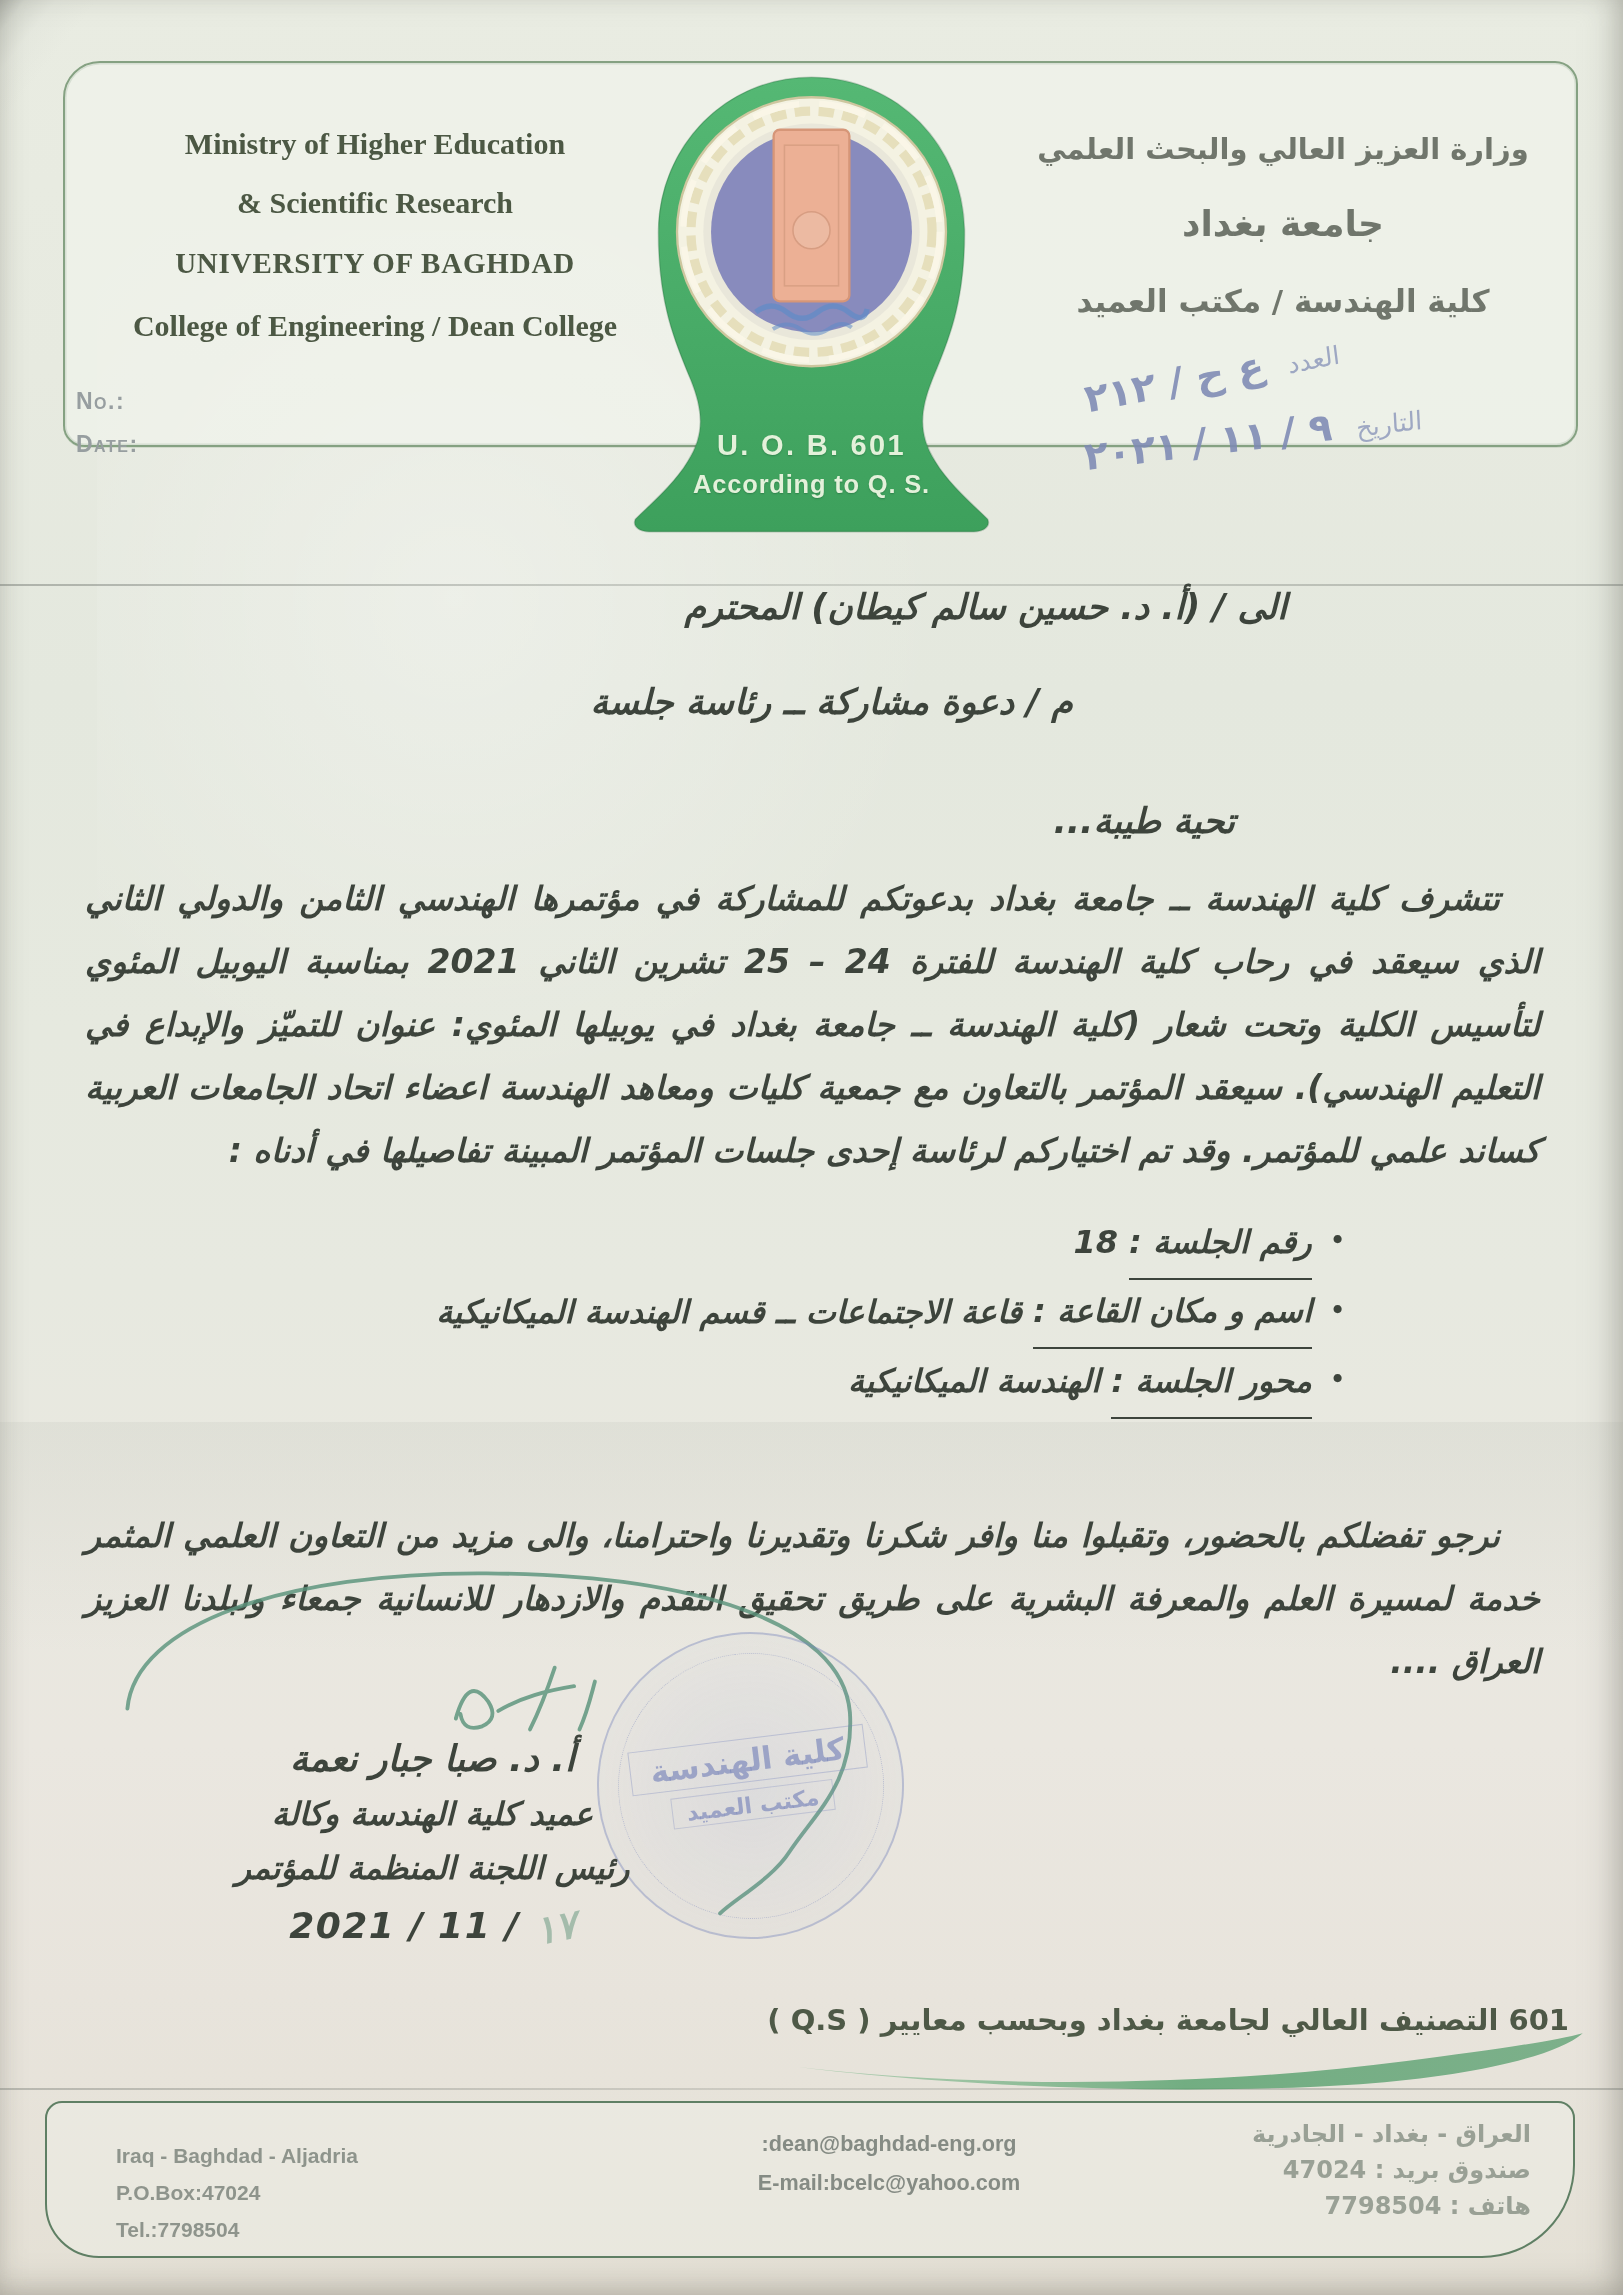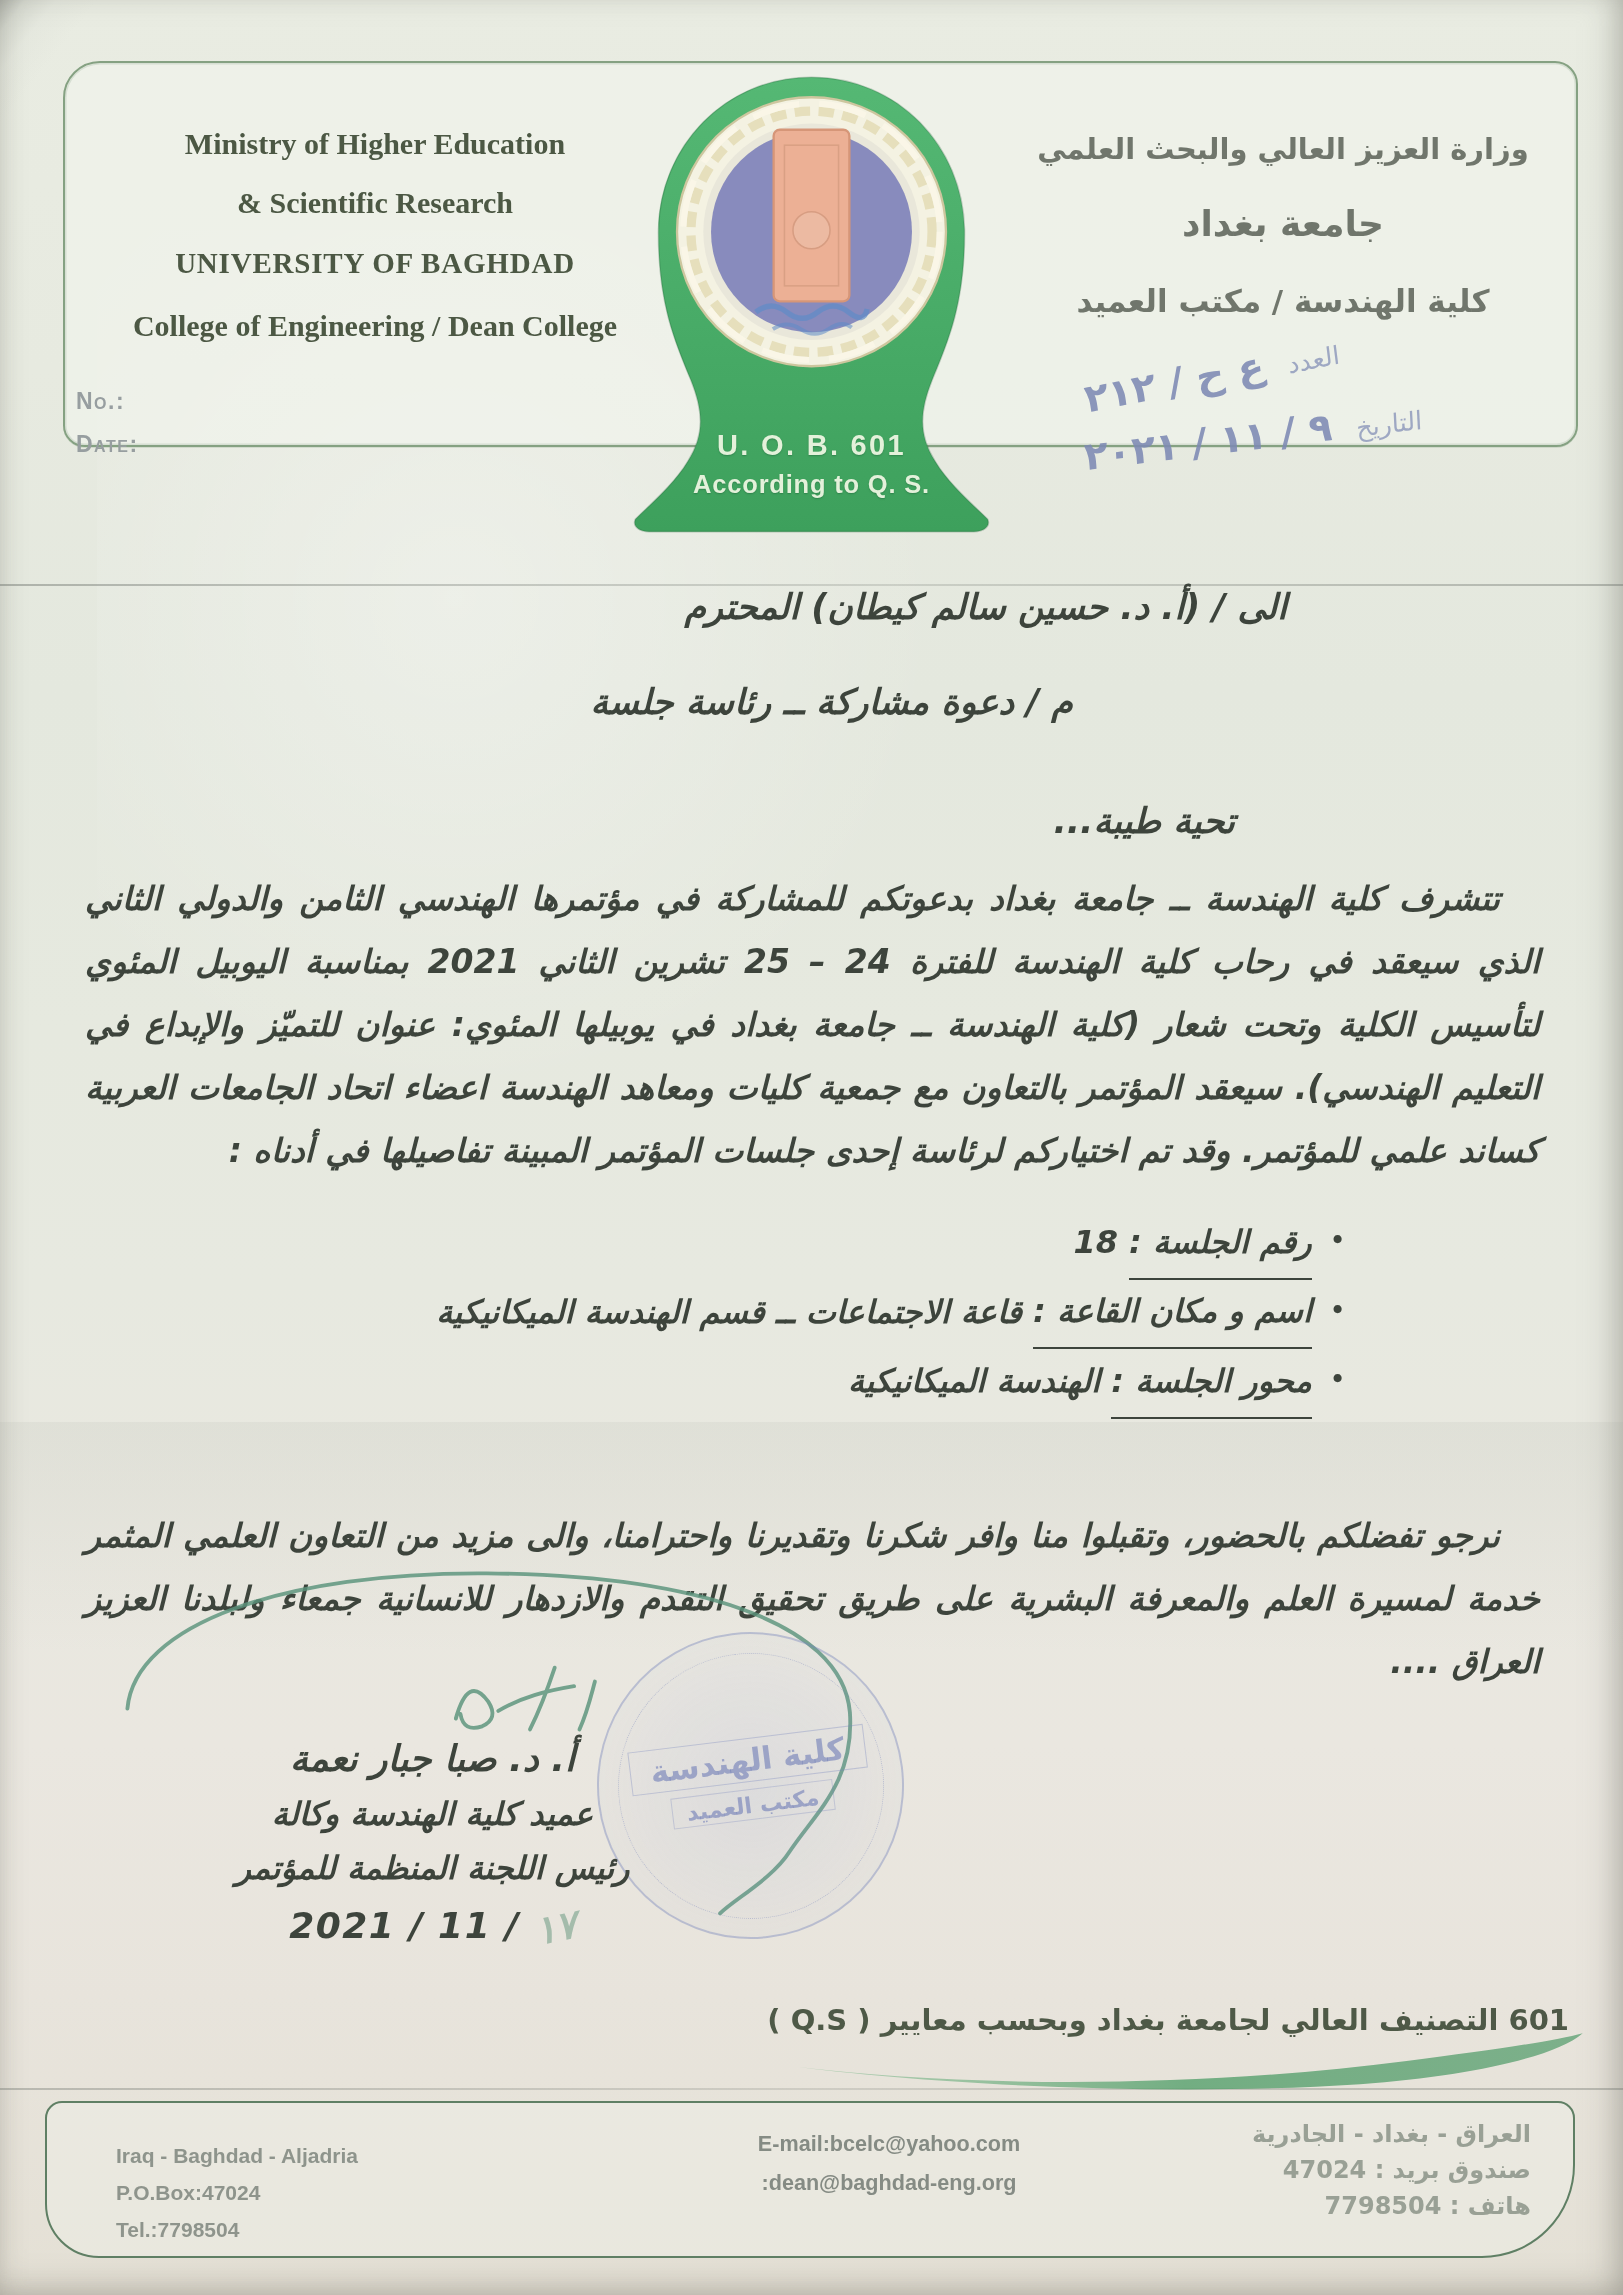--- a/index.html
+++ b/index.html
@@ -243,22 +243,22 @@
              C1014,34 902,60 760,70 C520,86 210,72 18,46 Z" fill="url(#sw)"></path>
   </svg>
 
   <div class="footer-box"></div>
   <div class="f-left">
     <div>Iraq - Baghdad - Aljadria</div>
     <div>P.O.Box:47024</div>
     <div>Tel.:7798504</div>
   </div>
   <div class="f-center">
+    <div>:dean@baghdad-eng.org</div>
     <div>E-mail:bcelc@yahoo.com</div>
-    <div>:dean@baghdad-eng.org</div>
   </div>
   <div class="f-right">
     <div>العراق - بغداد - الجادرية</div>
     <div>صندوق بريد : 47024</div>
     <div>هاتف : 7798504</div>
   </div>
 
 </div>
 
 

